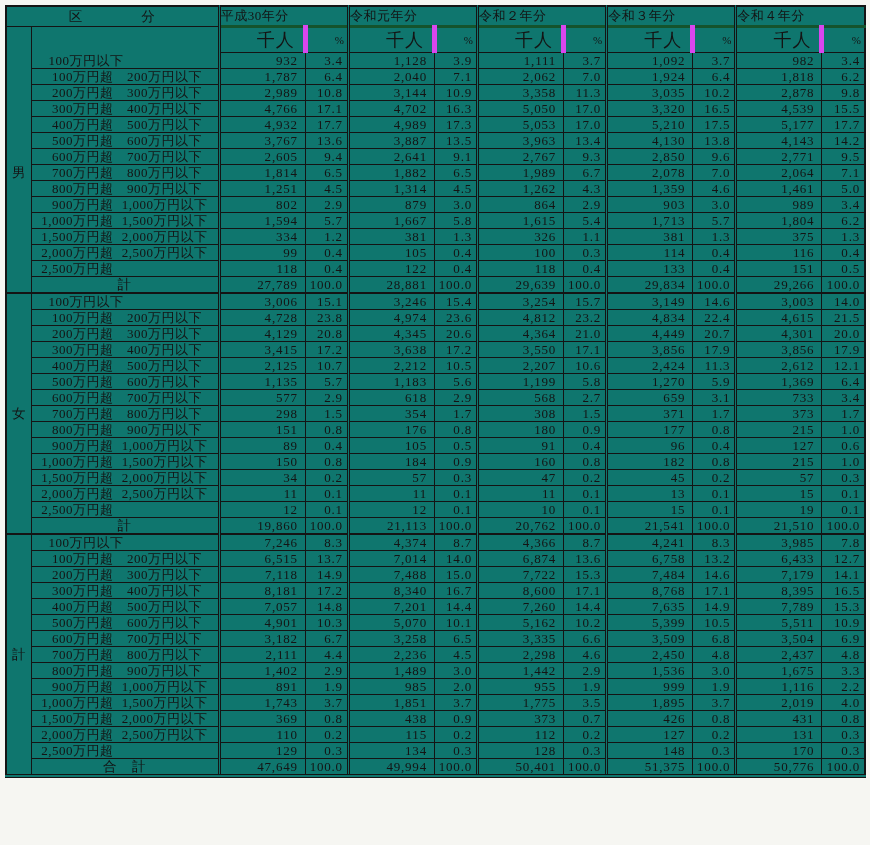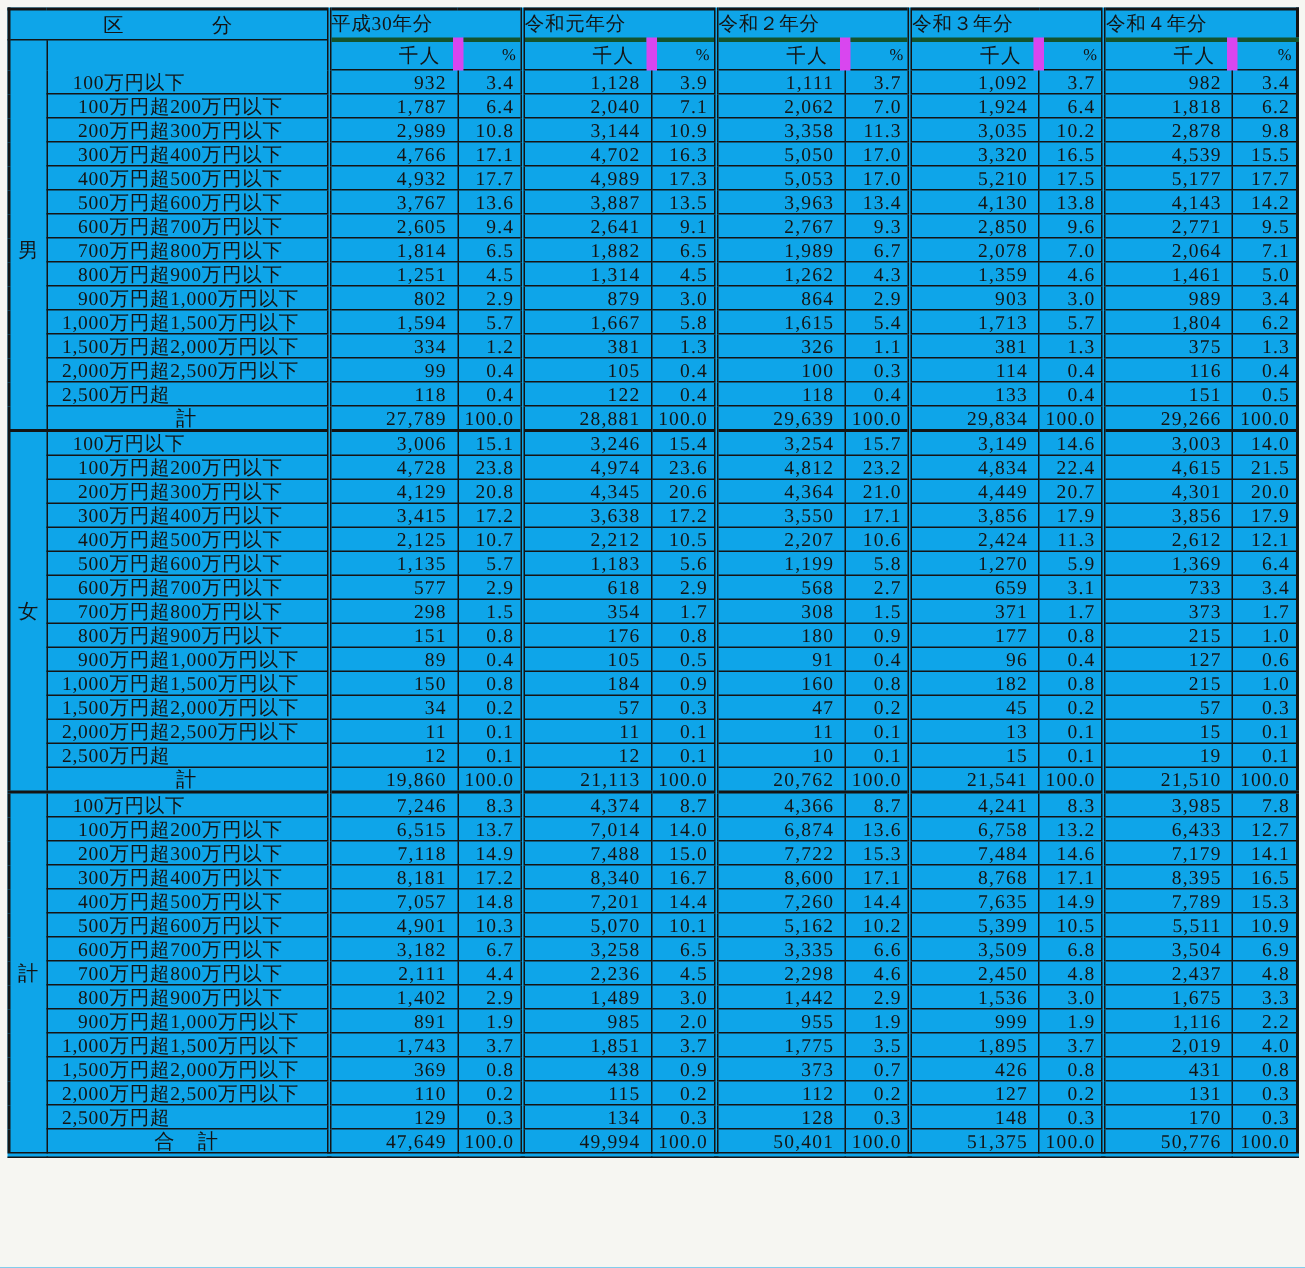--- a/index.html
+++ b/index.html
@@ -9,21 +9,21 @@
     font-family:"Liberation Serif","DejaVu Serif",serif;
     color:#141414;
     position:relative;
     overflow:hidden;
   }
   .page{position:absolute;top:5px;left:5px;}
   table{
     border-collapse:collapse;
     table-layout:fixed;
     width:861px;
-    background:#0ea5e9;
+    background:#0f766e;
     border:2px solid #141414;
     border-bottom:4px double #141414;
     padding-left:40px;
   }
   th,td{
     padding:0;
     overflow:hidden;
     white-space:nowrap;
     font-weight:normal;
     vertical-align:middle;
@@ -38,40 +38,40 @@
   }
   .year-h{
     border-right:3px double #141414;
     border-bottom:3px solid #14532d;
     text-align:left;font-size:13px;letter-spacing:0.5px;
   }
   .year-h.lastcol{border-right:none;margin-top:31px;}
   .sp-g{border-right:1px solid #141414;border-bottom:none;}
   .sp-b{border-right:3px double #141414;border-bottom:none;}
   .unit-n{
-    border-right:7px solid #d946ef;border-bottom:1px solid #141414;
-    text-align:right;padding-right:8px;font-size:13px;letter-spacing:1px;
+    border-right:5px solid #d946ef;border-bottom:1px solid #141414;
+    text-align:right;padding-right:8px;font-size:18px;letter-spacing:1px;
   }
   .unit-p{
     border-right:3px double #141414;border-bottom:1px solid #141414;
     text-align:right;padding-right:3px;font-size:11px;
   }
   .unit-p.lastcol{border-right:none;}
   
   tbody tr{height:15.4px;}
   tbody td{border-bottom:1px solid #141414;font-size:13px;line-height:15px;}
   td.gender{
     border-right:1px solid #141414;
     border-bottom:2px solid #141414;
     text-align:center;font-size:13.5px;
   }
   td.gender.gender-last{border-bottom:none;}
   td.bracket{border-right:3px double #141414;}
   td.bracket .lo{display:inline-block;width:82px;text-align:right;font-size:13px;letter-spacing:0.5px;}
-  td.bracket .hi{display:inline-block;width:102px;text-align:left;font-size:13px;letter-spacing:0.5px;}
+  td.bracket .hi{display:inline-block;width:102px;text-align:center;font-size:13px;letter-spacing:0.5px;}
   td.bracket.first-bracket .lo{width:auto;text-align:left;padding-left:17px;}
   td.num{
     border-right:1px solid #141414;
     text-align:right;padding-right:7px;
     font-size:13px;letter-spacing:0.8px;
   }
   td.pct{
     border-right:3px double #141414;
     text-align:right;padding-right:4px;
     font-size:13px;letter-spacing:0.8px;

